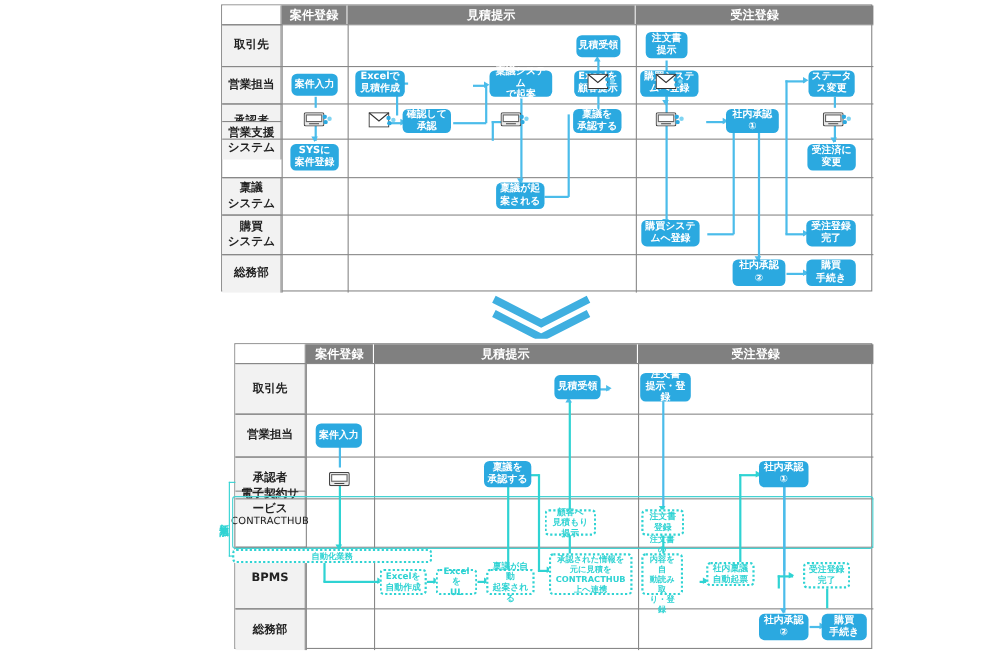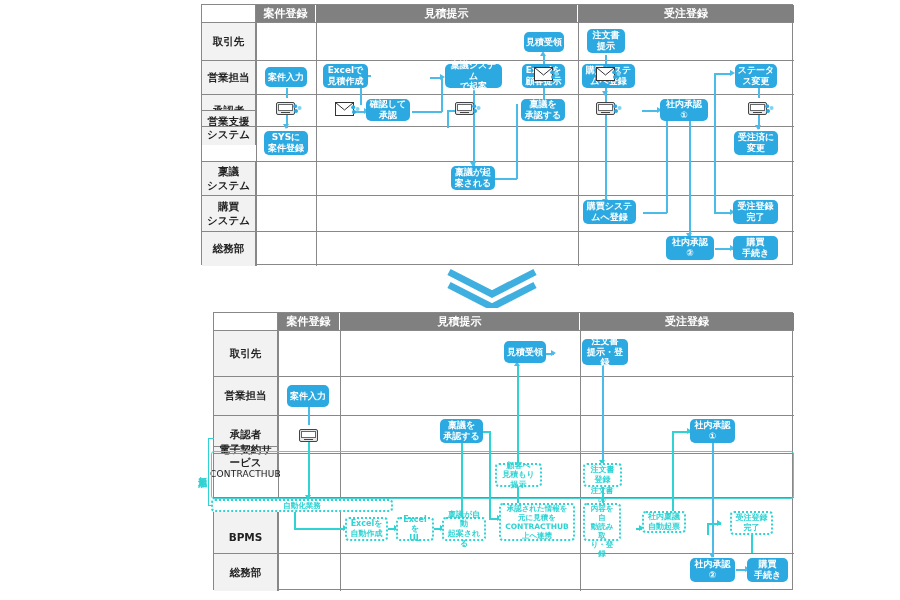--- a/index.html
+++ b/index.html
@@ -338,21 +338,21 @@
     <div class="rowlabel" style="left:0;top:63px;width:64px;height:39px;">
       <span>営業担当</span>
       </div>
     <div class="rowlabel" style="left:0;top:102px;width:64px;height:38px;">
       <span>承認者</span>
       </div>
     <div class="rowlabel" style="left:0;top:133px;width:64px;height:30px;">
       <span>電子契約サービス</span>
       <span class="sub">CONTRACTHUB</span>
       </div>
-    <div class="rowlabel" style="left:0;top:196px;width:64px;height:56px;text-align:right;">
+    <div class="rowlabel" style="left:0;top:184px;width:64px;height:56px;text-align:right;">
       <span>BPMS</span>
       </div>
     <div class="rowlabel" style="left:0;top:240px;width:64px;height:38px;border-bottom:none;">
       <span>総務部</span>
       </div>
 
     <div class="rowline" style="top:17px;width:580px;"></div>
     <div class="rowline" style="top:63px;width:580px;"></div>
     <div class="rowline" style="top:102px;width:580px;"></div>
     <div class="rowline" style="top:140px;width:580px;"></div>

